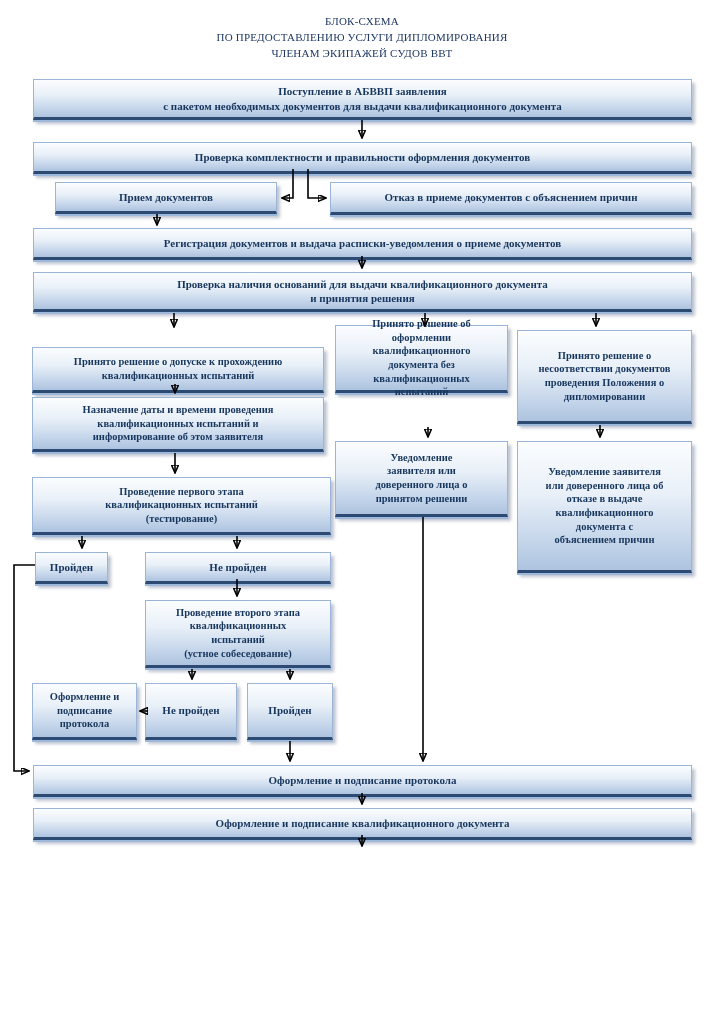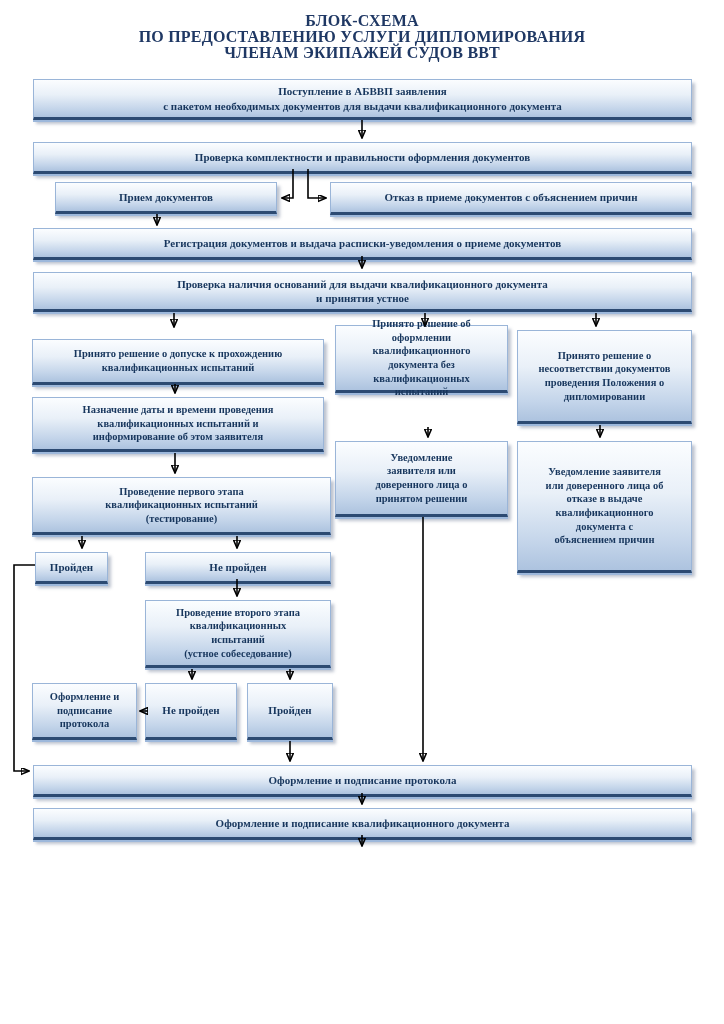--- a/index.html
+++ b/index.html
@@ -7,22 +7,22 @@
     position:relative;
     width:724px;height:1024px;
     background:#ffffff;
     font-family:"Liberation Serif", serif;
     overflow:hidden;
   }
   .title{
     position:absolute;left:0;top:13px;width:724px;
     text-align:center;
     color:#1f3864;
-    font-weight:bold;
-    font-size:16px;
+    font-weight:normal;
+    font-size:11px;
     line-height:16px;
     letter-spacing:.2px;
   }
   .box{
     position:absolute;
     box-sizing:border-box;
     display:flex;align-items:center;justify-content:center;
     text-align:center;
     color:#17365d;
     font-weight:bold;
@@ -64,24 +64,24 @@
       <span>Прием документов</span>
     </div>
   <div class="box wide" style="left:330px;top:182px;width:362px;height:33px">
       <span>Отказ в приеме документов с объяснением причин</span>
     </div>
   <div class="box wide" style="left:33px;top:228px;width:659px;height:27px">
       <span>Регистрация документов и выдача расписки-уведомления о приеме документов</span>
     </div>
   <div class="box wide" style="left:33px;top:272px;width:659px;height:40px">
       <span>Проверка наличия оснований для выдачи квалификационного документа
-и принятия устное</span>
+и принятия решения</span>
     </div>
 
-  <div class="box mid" style="left:32px;top:339px;width:292px;height:46px">
+  <div class="box mid" style="left:32px;top:347px;width:292px;height:46px">
       <span>Принято решение о допуске к прохождению
 квалификационных испытаний</span>
     </div>
   <div class="box mid" style="left:32px;top:397px;width:292px;height:55px">
       <span>Назначение даты и времени проведения
 квалификационных испытаний и
 информирование об этом заявителя</span>
     </div>
   <div class="box mid" style="left:32px;top:477px;width:299px;height:58px">
       <span>Проведение первого этапа

